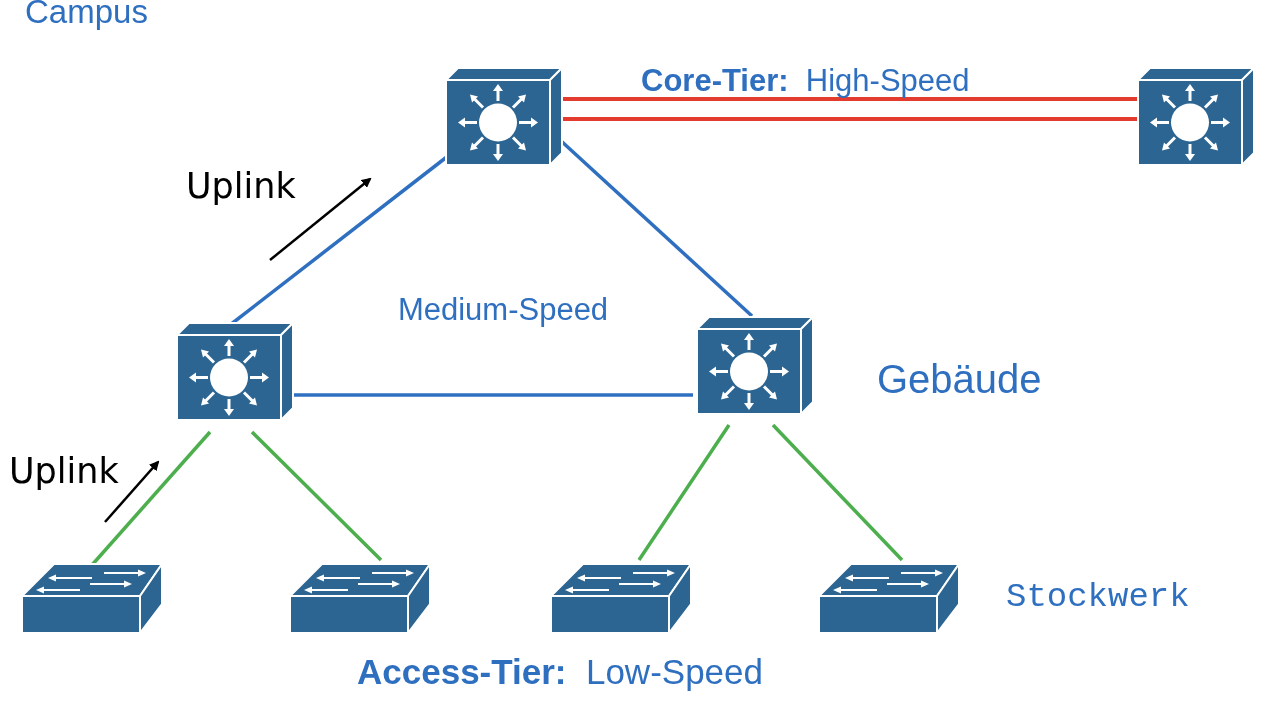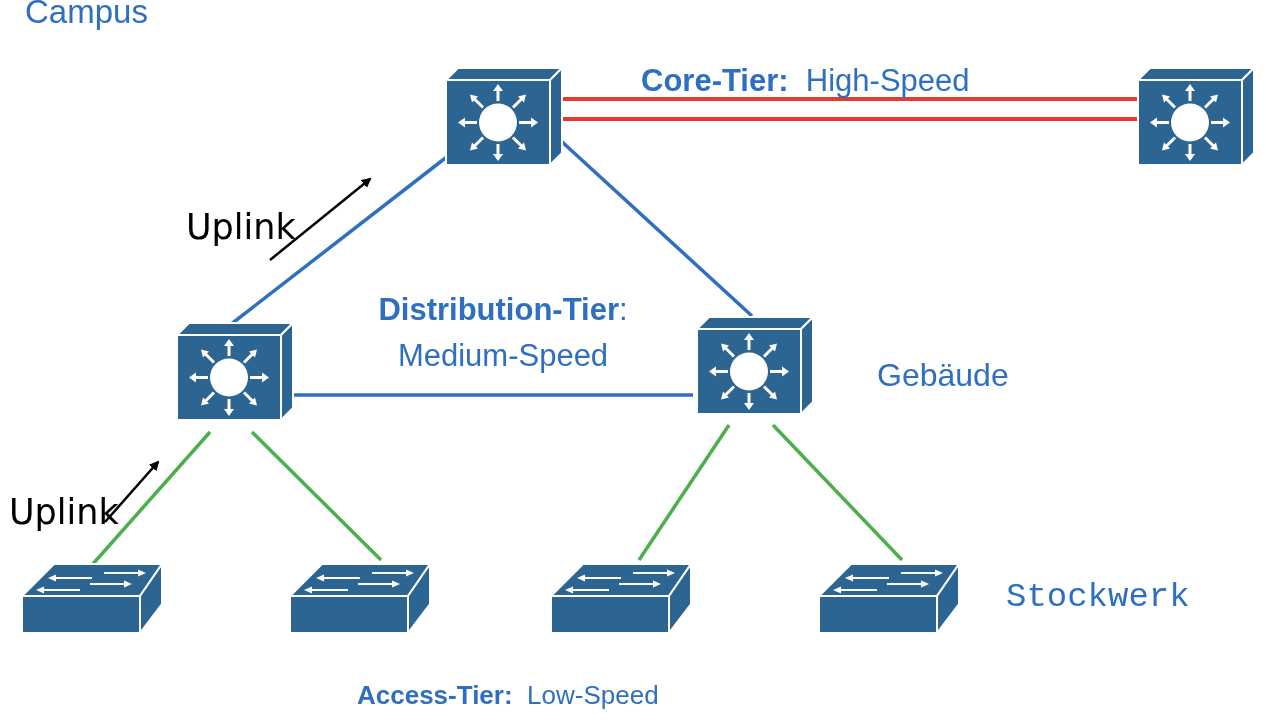--- a/index.html
+++ b/index.html
@@ -1,20 +1,20 @@
 <!DOCTYPE html>
 <html><head>
 <meta charset="utf-8">
 <style>
   html, body { margin:0; padding:0; background:#ffffff; }
   body { width:1266px; height:728px; position:relative; overflow:hidden; font-family:"Liberation Sans", sans-serif; }
   #diagram { position:absolute; left:0; top:0; width:1266px; height:728px; }
   .lbl { position:absolute; color:#2e6fc0; font-family:"Liberation Sans", sans-serif; white-space:nowrap; }
   .lbl b { font-weight:bold; }
-  .blk { position:absolute; color:#000; font-family:"DejaVu Sans", sans-serif; white-space:nowrap;margin-top:41px; }
+  .blk { position:absolute; color:#000; font-family:"DejaVu Sans", sans-serif; white-space:nowrap; }
 </style>
 </head>
 <body>
 
 <svg id="diagram" xmlns="http://www.w3.org/2000/svg" width="1266" height="728" viewBox="0 0 1266 728">
   <defs>
     <marker id="arrowhead" markerWidth="10" markerHeight="10" refX="8" refY="5" orient="auto" markerUnits="userSpaceOnUse">
       <path d="M0,0 L10,5 L0,10 Z" fill="#000"></path>
     </marker>
 
@@ -96,23 +96,22 @@
 
 <div class="lbl" style="left:641px; top:30px; font-size:31px;margin-top:33px;">
   <b>Core-Tier:</b>&nbsp;
   <span>High-Speed</span>
 </div>
 
 <div class="blk" style="left:186px; top:166px; font-size:35px;">Uplink</div>
 <div class="blk" style="left:9px; top:451px; font-size:35px;">Uplink</div>
 
 <div class="lbl" style="left:358px; top:287px; font-size:31px; text-align:center; width:290px; line-height:46px;">
-  <div><b>Distribution-Tier</b><span>:</span></div>
   <div>Medium-Speed</div>
 </div>
 
-<div class="lbl" style="left:877px; top:357px; font-size:32px;">Gebäude</div>
+<div class="lbl" style="left:877px; top:357px; font-size:40px;">Gebäude</div>
 <div class="lbl" style="left:1006px; top:578px; font-size:34px;font-family:Liberation Mono, monospace;">Stockwerk</div>
 
-<div class="lbl" style="left:357px; top:652px; font-size:26px;margin-top:28px;">
+<div class="lbl" style="left:357px; top:652px; font-size:35px;">
   <b>Access-Tier:</b>&nbsp;
   <span>Low-Speed</span>
 </div>
 
 </body></html>

